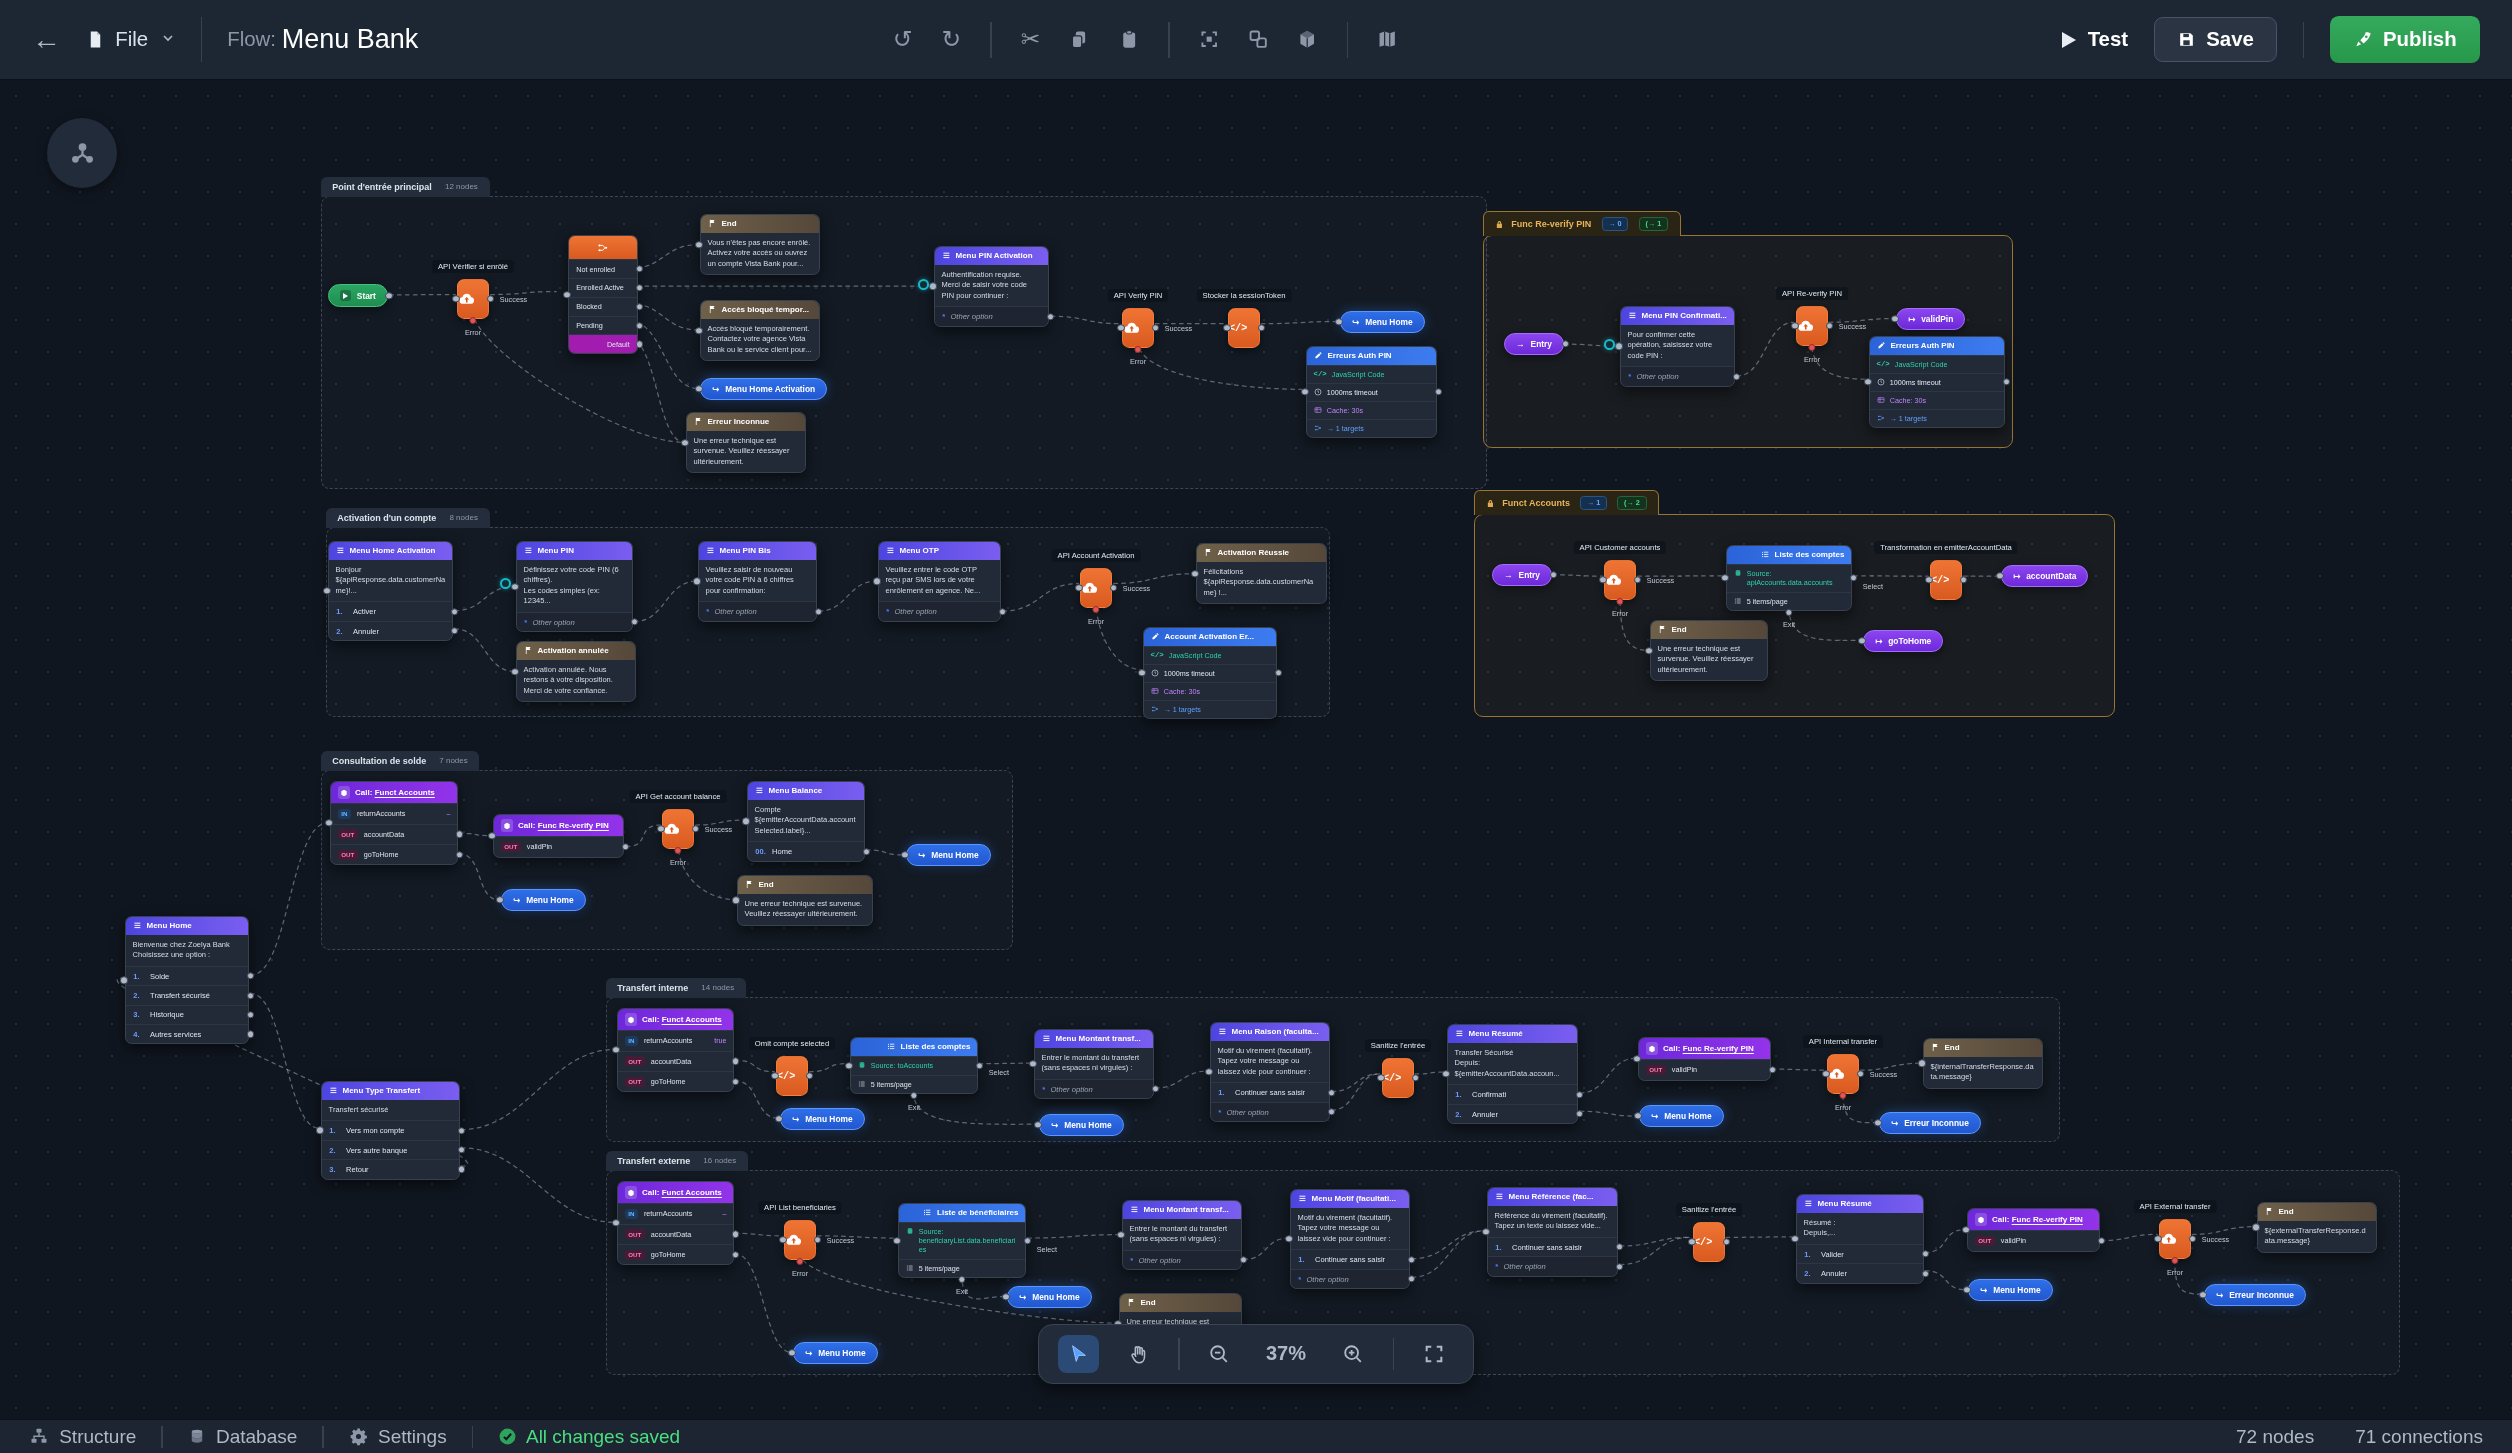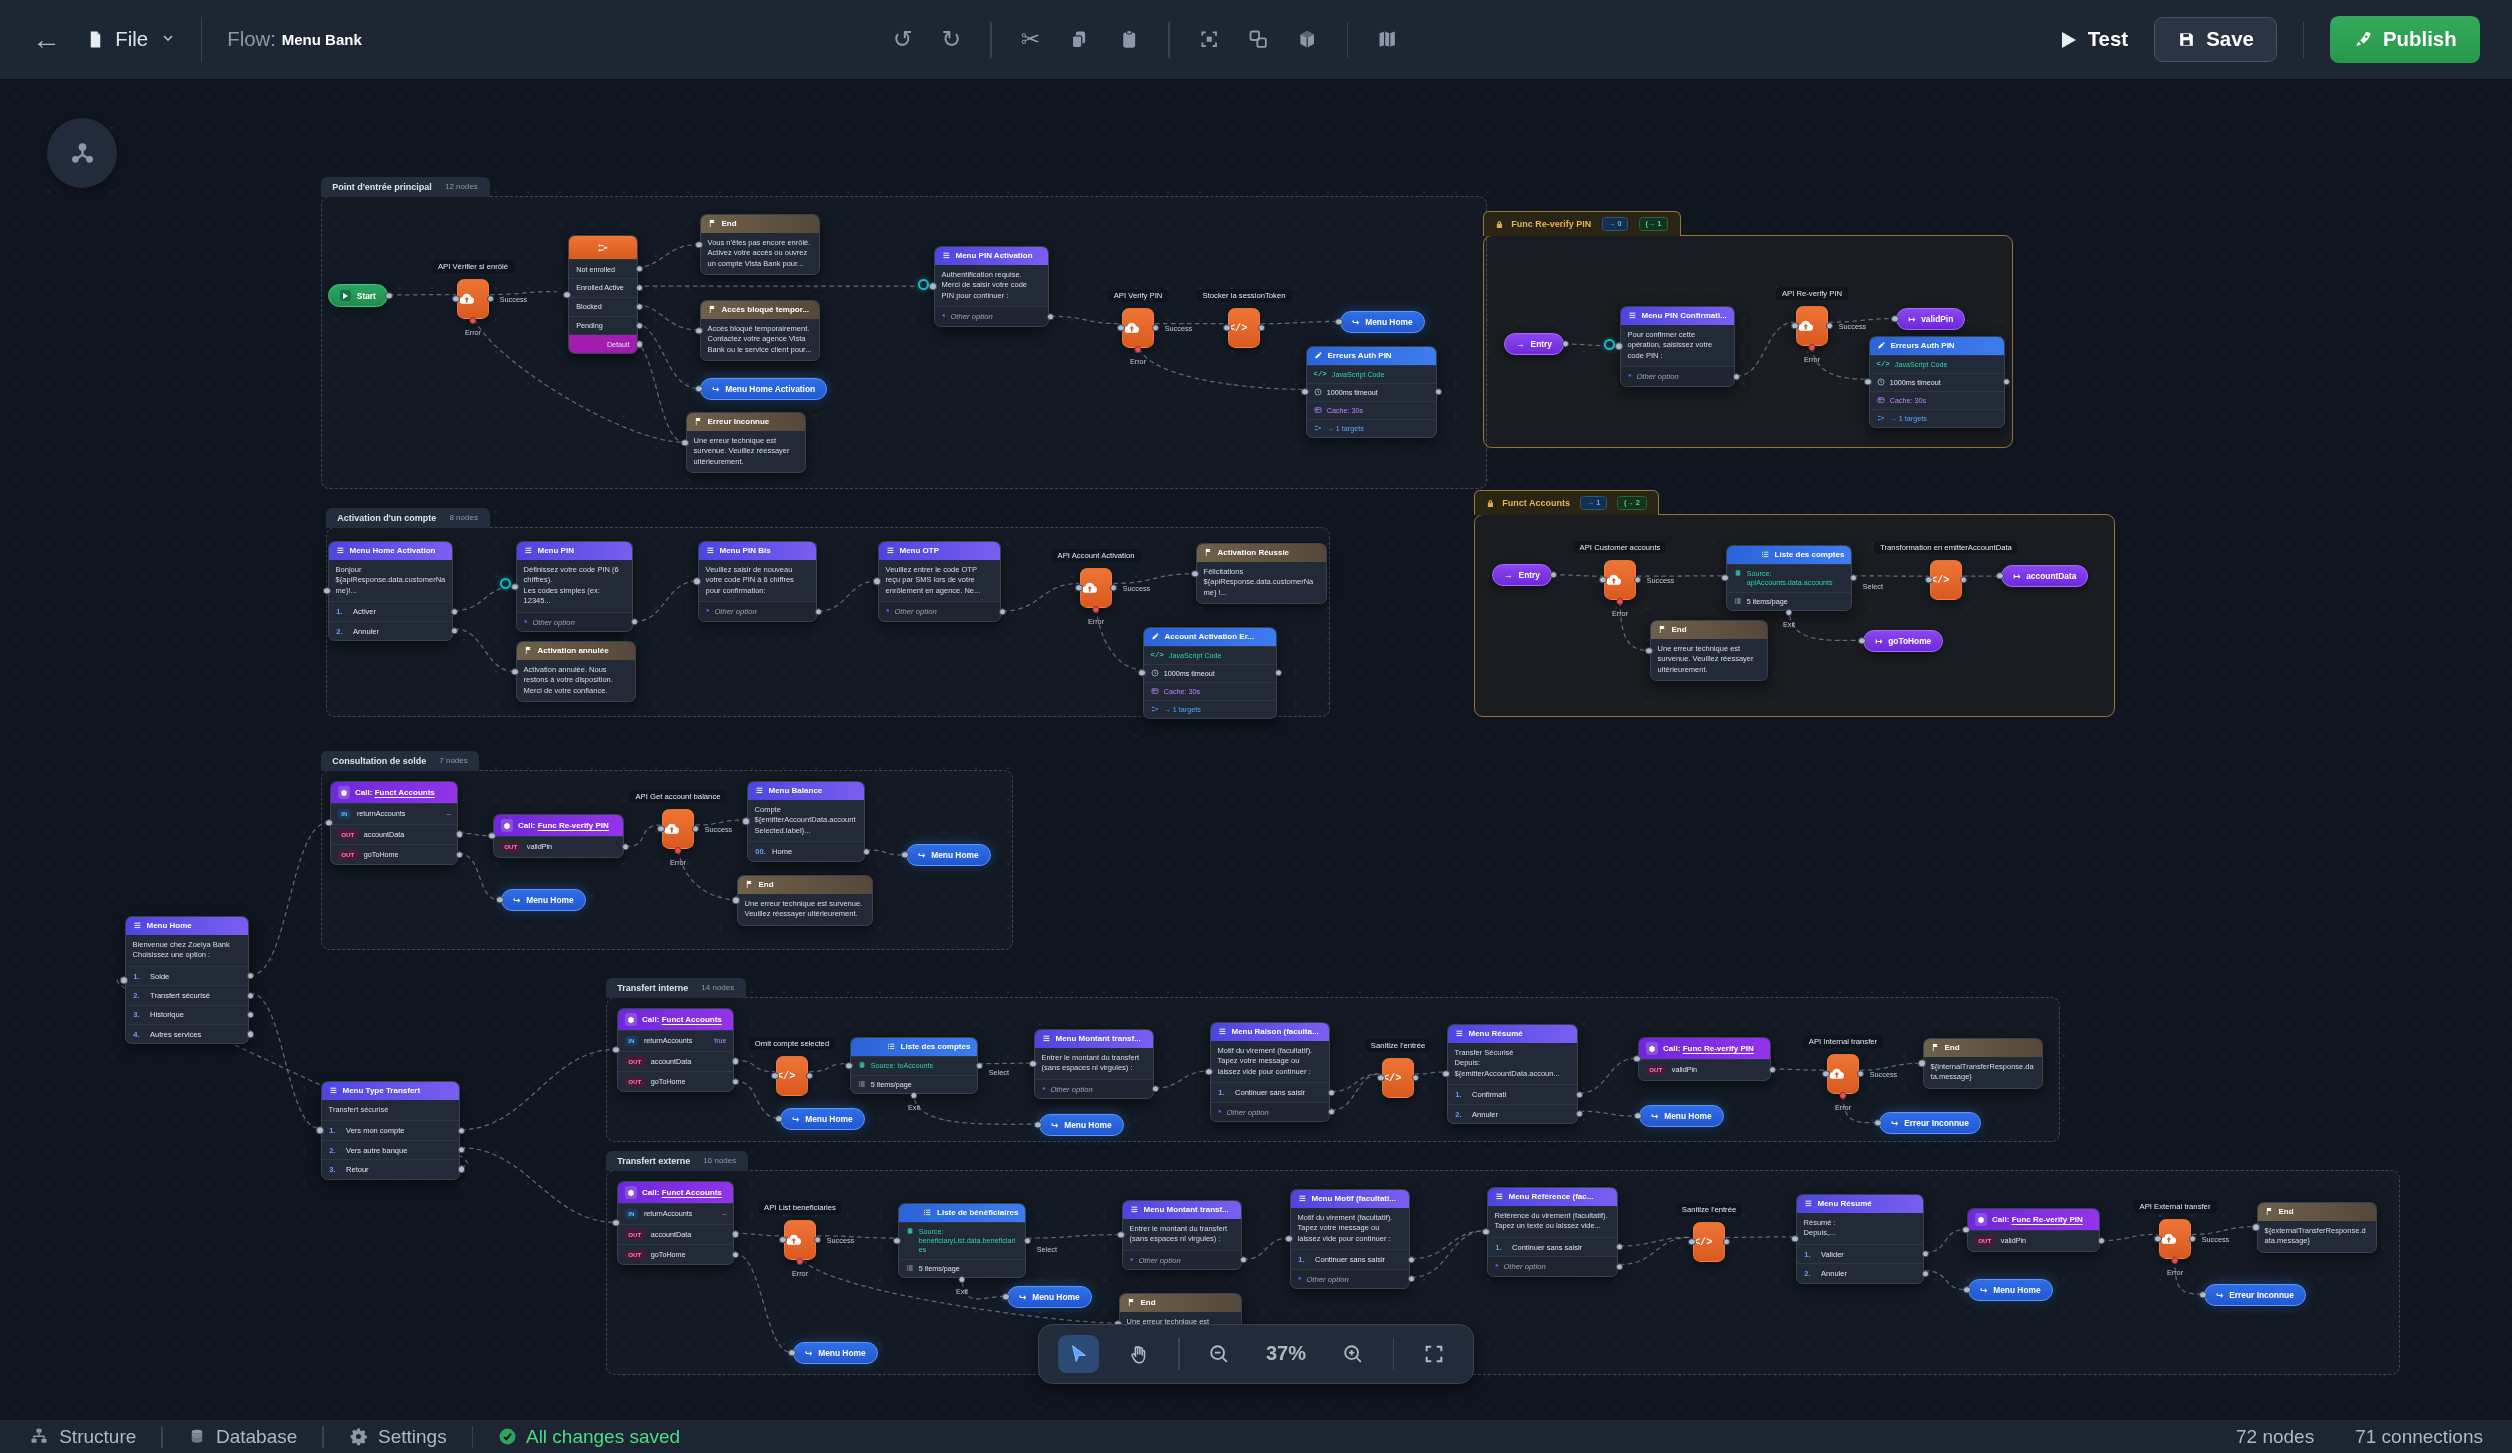--- a/index.html
+++ b/index.html
@@ -13,21 +13,21 @@
   .tb-left { width:861px; }
   .tb-center { flex:0 0 auto; gap:29px; }
   .tb-right { margin-left:auto; gap:26px; }
   .tb-btn { display:flex; align-items:center; gap:10.2px; color:#dbe2ec; font-size:20.4px; cursor:pointer;
     background:none; border:none; font-family:inherit; }
   .tb-icon { color:#8d97a7; font-size:23.4px; line-height:1; display:flex; align-items:center; }
   .back-arrow { font-size:29px; color:#aeb8c6; }
   .tb-sep { width:1.5px; height:45px; background:#37414f; }
   .tb-sep.small { height:36px; }
   .flow-label { color:#8d97a7; font-size:20.4px; }
-  .flow-name { color:#ffffff; font-size:15px; font-weight:700; margin-left:5.8px; }
+  .flow-name { color:#ffffff; font-size:27px; font-weight:400; margin-left:5.8px; }
   .chev { margin-left:1.5px; }
   .save-btn { display:flex; align-items:center; gap:10.2px; background:#2a3442; border:1.5px solid #46536a;
     border-radius:8.8px; padding:10.2px 22px; color:#fff; font-size:20.4px; font-weight:700; cursor:pointer; font-family:inherit;}
   .publish-btn { display:flex; align-items:center; gap:10.2px; background:linear-gradient(180deg,#35aa5d,#27984a);
     border:none; border-radius:8.8px; padding:11.7px 23.4px; color:#fff; font-size:20.4px; font-weight:700; cursor:pointer; font-family:inherit;}
   .test-btn { display:flex; align-items:center; gap:11.7px; background:none; border:none; color:#fff;
     font-size:20.4px; font-weight:600; cursor:pointer; font-family:inherit;}
   .play-tri { width:0; height:0; border-left:14.6px solid #e8edf4; border-top:8.8px solid transparent;
     border-bottom:8.8px solid transparent; }
 

